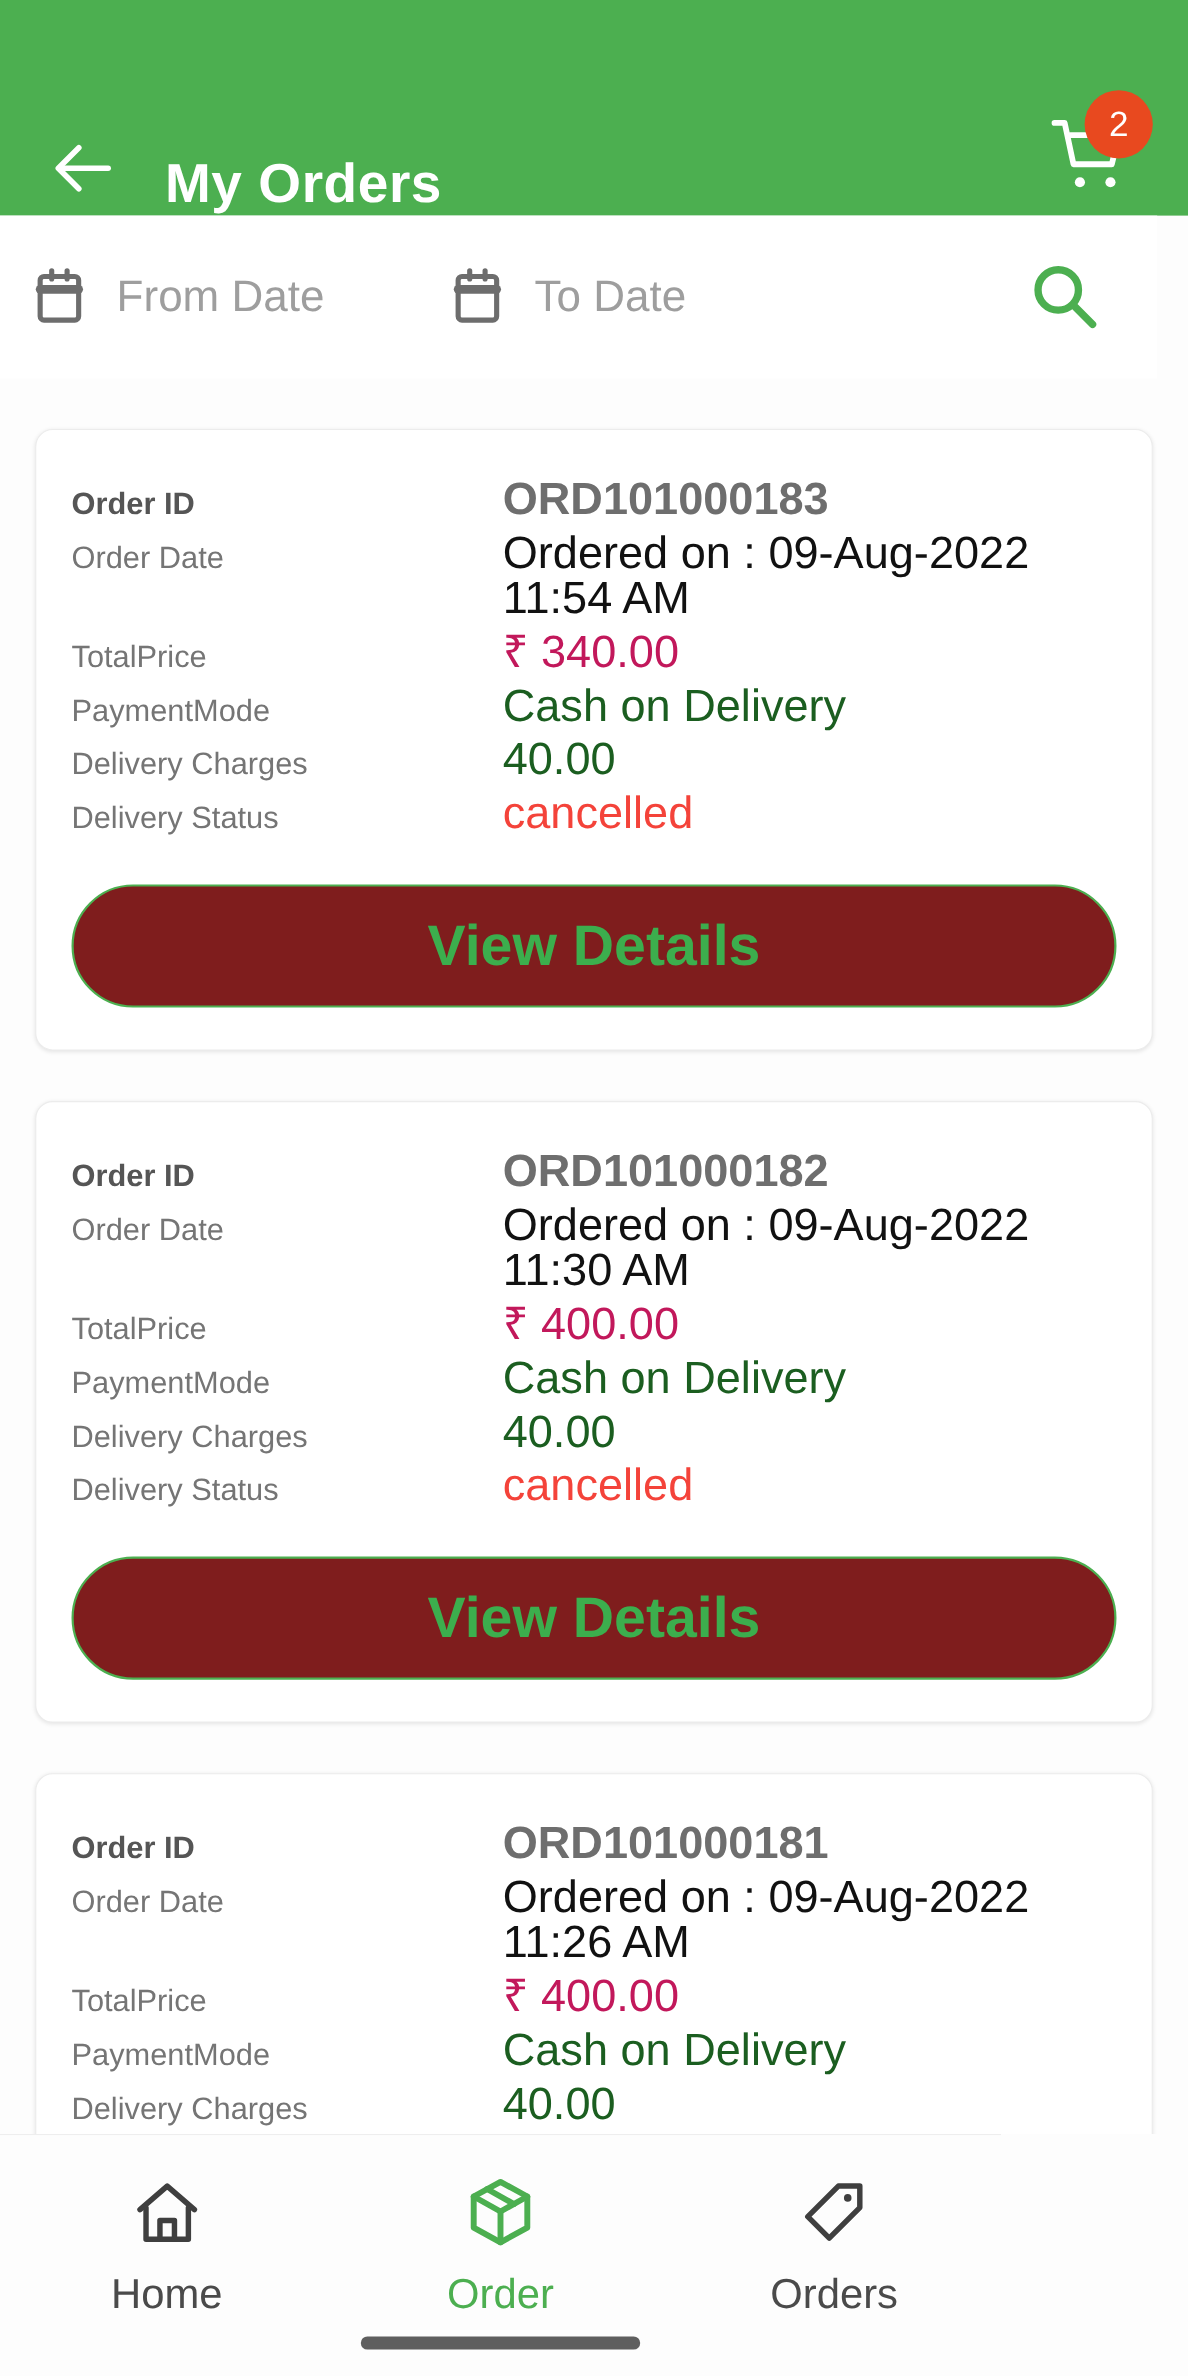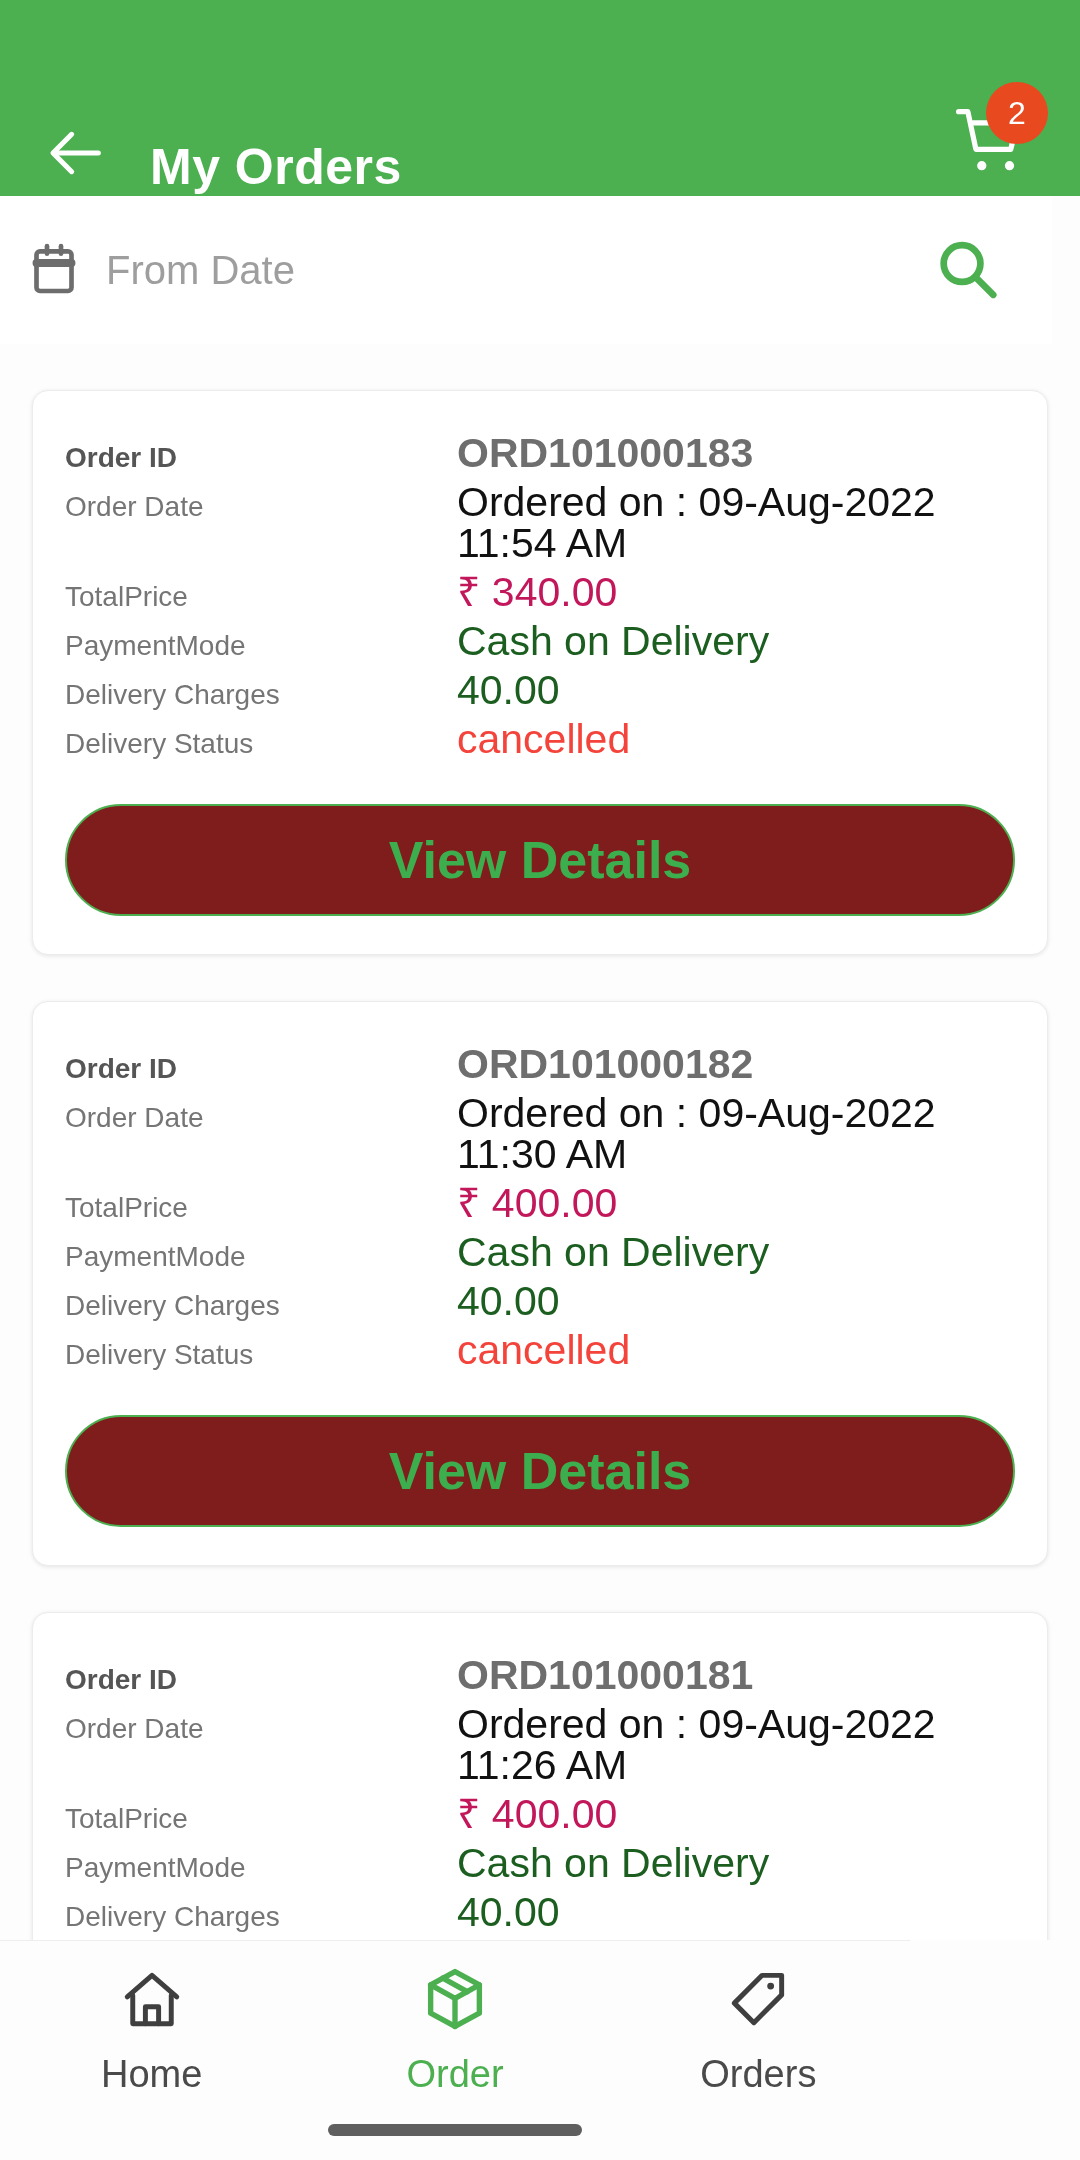--- a/index.html
+++ b/index.html
@@ -62,21 +62,21 @@
     margin-top:44px; width:100%; height:112px; border:2px solid #4caf50;
     border-radius:56px; background:#7f1d1d; color:#3cae4d; font-size:52px;
     font-weight:bold; display:flex; align-items:center; justify-content:center;
     cursor:pointer;
   }
 
   
   .bottom-nav{
     position:absolute; left:0; bottom:0; width:910px; height:220px;
     background:#fdfdfd; border-top:1px solid #eeeeee;
-    display:flex; align-items:flex-start; padding-top:20px;
+    display:flex; align-items:flex-start; padding-top:32px;
   }
   .nav-item{ flex:1; display:flex; flex-direction:column; align-items:center; cursor:pointer; }
   .nav-ico{ height:76px; display:flex; align-items:center; justify-content:center; }
   .nav-lbl{ margin-top:16px; font-size:38px; color:#4a4a4a; }
   .nav-item.active .nav-lbl{ color:#4caf50; }
   .gesture-bar{
     position:absolute; left:50%; transform:translateX(-50%); bottom:24px;
     width:254px; height:12px; border-radius:6px; background:#5f5f5f;
   }
 </style>
@@ -108,20 +108,29 @@
     <div class="date-field from">
       <svg width="56" height="56" viewBox="0 0 24 24" fill="none" stroke="#6d6d6d" stroke-width="2" stroke-linecap="round" stroke-linejoin="round">
         <rect x="4.5" y="4" width="15" height="17" rx="1.5"></rect>
         <line x1="4.5" y1="9" x2="19.5" y2="9" stroke-width="3.4"></line>
         <line x1="9" y1="1.8" x2="9" y2="5"></line>
         <line x1="15" y1="1.8" x2="15" y2="5"></line>
       </svg>
       <span class="date-ph">From Date</span>
     </div>
 
+    <div class="date-field to">
+      <svg width="56" height="56" viewBox="0 0 24 24" fill="none" stroke="#6d6d6d" stroke-width="2" stroke-linecap="round" stroke-linejoin="round">
+        <rect x="4.5" y="4" width="15" height="17" rx="1.5"></rect>
+        <line x1="4.5" y1="9" x2="19.5" y2="9" stroke-width="3.4"></line>
+        <line x1="9" y1="1.8" x2="9" y2="5"></line>
+        <line x1="15" y1="1.8" x2="15" y2="5"></line>
+      </svg>
+      <span class="date-ph">To Date</span>
+    </div>
 
     <div class="search-btn">
       <svg width="70" height="70" viewBox="0 0 24 24" fill="none" stroke="#4caf50" stroke-width="2.3" stroke-linecap="round">
         <circle cx="10.3" cy="9.8" r="6.3"></circle>
         <line x1="15.1" y1="14.6" x2="21" y2="20.5"></line>
       </svg>
     </div>
   </div>
 
   <div class="list">

